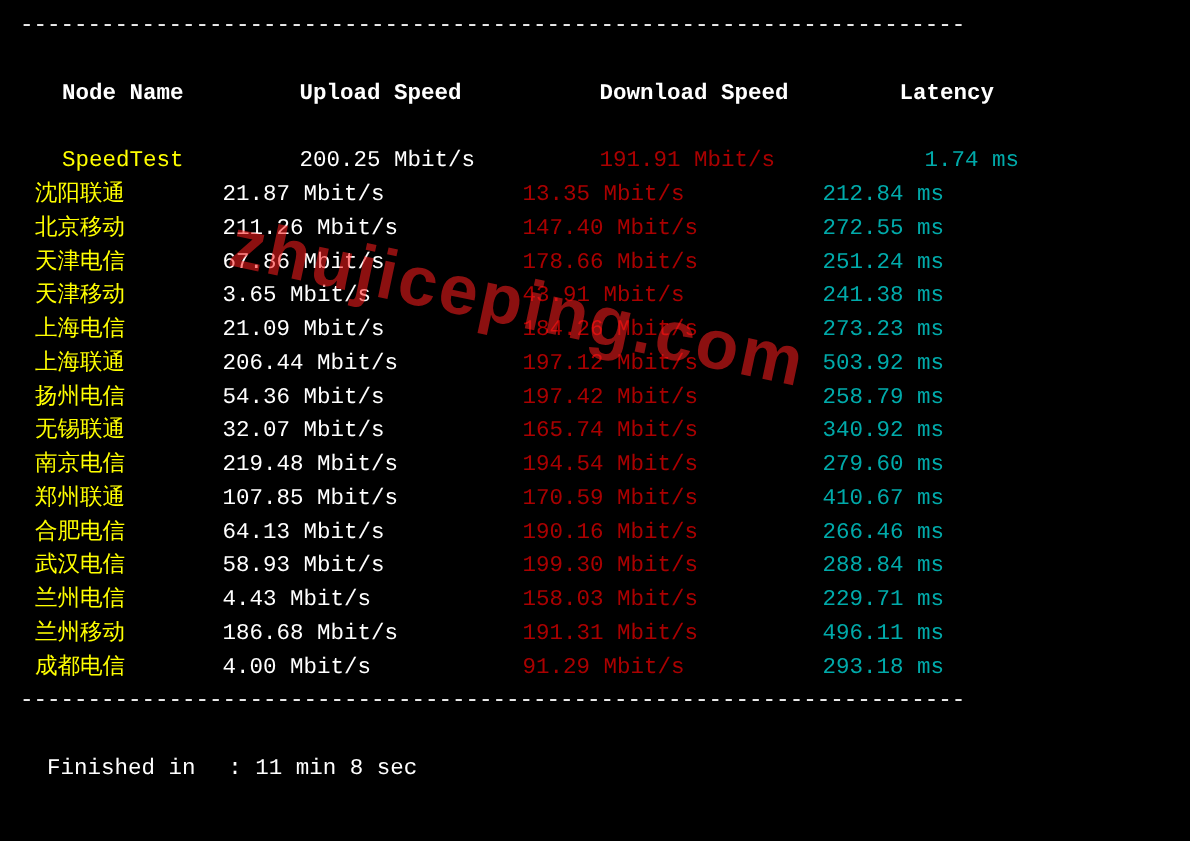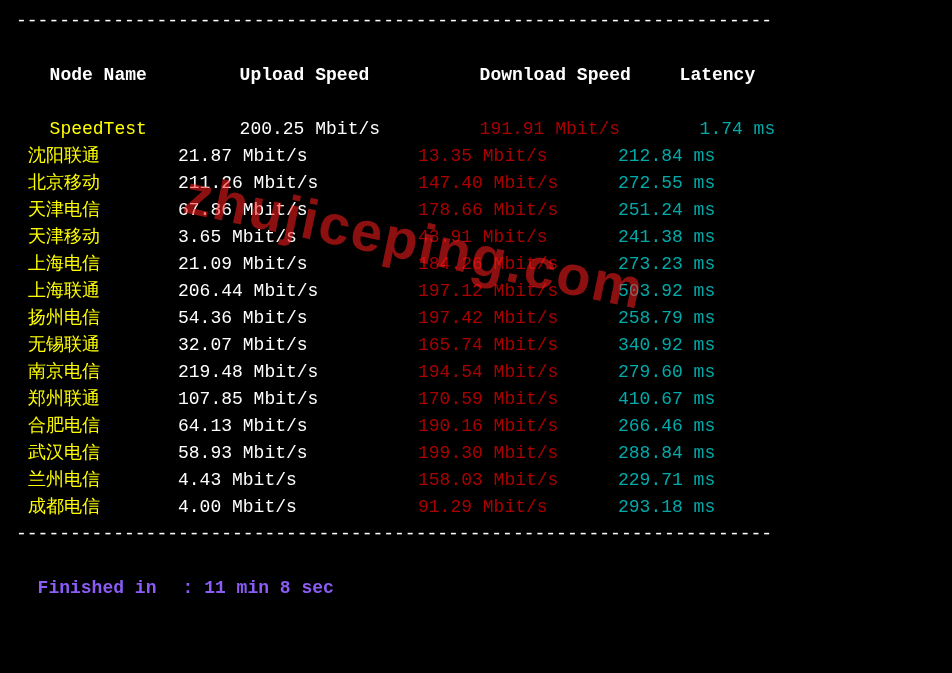--- a/index.html
+++ b/index.html
@@ -13,41 +13,41 @@
       line-height: 1.5;
     }
     .row {
       white-space: pre;
     }
     .header { color: #fff; font-weight: bold; }
     .yellow { color: #ffff00; }
     .green { color: #ffffff; }
     .red { color: #aa0000; }
     .cyan { color: #00aaaa; }
-    .white { color: #8b5cf6; font-weight: bold; }
+    .white { color: #ffffff; }
     .divider {
       color: #fff;
       white-space: pre;
       overflow: hidden;
     }
     .watermark {
       position: absolute;
       top: 200px;
       left: 180px;
       color: rgba(255, 30, 30, 0.55);
       font-size: 56px;
       font-weight: bold;
       transform: rotate(12deg);
       pointer-events: none;
       font-family: Arial, sans-serif;
       letter-spacing: 2px;
     }
     .col-node { display: inline-block; width: 150px; padding-left: 12px; }
     .col-upload { display: inline-block; width: 240px; }
-    .col-download { display: inline-block; width: 200px; }
+    .col-download { display: inline-block; width: 240px; }
     .col-latency { display: inline-block; }
     .footer-label { display: inline-block; width: 145px; }
   </style>
 </head>
 <body>
 
 <div class="divider">----------------------------------------------------------------------</div>
 
 <div class="row header">
   <span class="col-node">Node Name</span><span class="col-upload" style="padding-left:40px;">Upload Speed</span><span class="col-download">Download Speed</span><span class="col-latency">Latency</span>
@@ -64,20 +64,21 @@
     <div class="row"><span class="col-node yellow">天津移动</span><span class="col-upload green">3.65 Mbit/s</span><span class="col-download red">43.91 Mbit/s</span><span class="col-latency cyan">241.38 ms</span></div>
     <div class="row"><span class="col-node yellow">上海电信</span><span class="col-upload green">21.09 Mbit/s</span><span class="col-download red">184.26 Mbit/s</span><span class="col-latency cyan">273.23 ms</span></div>
     <div class="row"><span class="col-node yellow">上海联通</span><span class="col-upload green">206.44 Mbit/s</span><span class="col-download red">197.12 Mbit/s</span><span class="col-latency cyan">503.92 ms</span></div>
     <div class="row"><span class="col-node yellow">扬州电信</span><span class="col-upload green">54.36 Mbit/s</span><span class="col-download red">197.42 Mbit/s</span><span class="col-latency cyan">258.79 ms</span></div>
     <div class="row"><span class="col-node yellow">无锡联通</span><span class="col-upload green">32.07 Mbit/s</span><span class="col-download red">165.74 Mbit/s</span><span class="col-latency cyan">340.92 ms</span></div>
     <div class="row"><span class="col-node yellow">南京电信</span><span class="col-upload green">219.48 Mbit/s</span><span class="col-download red">194.54 Mbit/s</span><span class="col-latency cyan">279.60 ms</span></div>
     <div class="row"><span class="col-node yellow">郑州联通</span><span class="col-upload green">107.85 Mbit/s</span><span class="col-download red">170.59 Mbit/s</span><span class="col-latency cyan">410.67 ms</span></div>
     <div class="row"><span class="col-node yellow">合肥电信</span><span class="col-upload green">64.13 Mbit/s</span><span class="col-download red">190.16 Mbit/s</span><span class="col-latency cyan">266.46 ms</span></div>
     <div class="row"><span class="col-node yellow">武汉电信</span><span class="col-upload green">58.93 Mbit/s</span><span class="col-download red">199.30 Mbit/s</span><span class="col-latency cyan">288.84 ms</span></div>
     <div class="row"><span class="col-node yellow">兰州电信</span><span class="col-upload green">4.43 Mbit/s</span><span class="col-download red">158.03 Mbit/s</span><span class="col-latency cyan">229.71 ms</span></div>
+    <div class="row"><span class="col-node yellow">兰州移动</span><span class="col-upload green">186.68 Mbit/s</span><span class="col-download red">191.31 Mbit/s</span><span class="col-latency cyan">496.11 ms</span></div>
     <div class="row"><span class="col-node yellow">成都电信</span><span class="col-upload green">4.00 Mbit/s</span><span class="col-download red">91.29 Mbit/s</span><span class="col-latency cyan">293.18 ms</span></div>
   </div>
 
 <div class="divider">----------------------------------------------------------------------</div>
 
 <div class="row white">
   <span class="footer-label">Finished in</span><span>: </span><span>11 min 8 sec</span>
 </div>
 
 <div class="row white">

